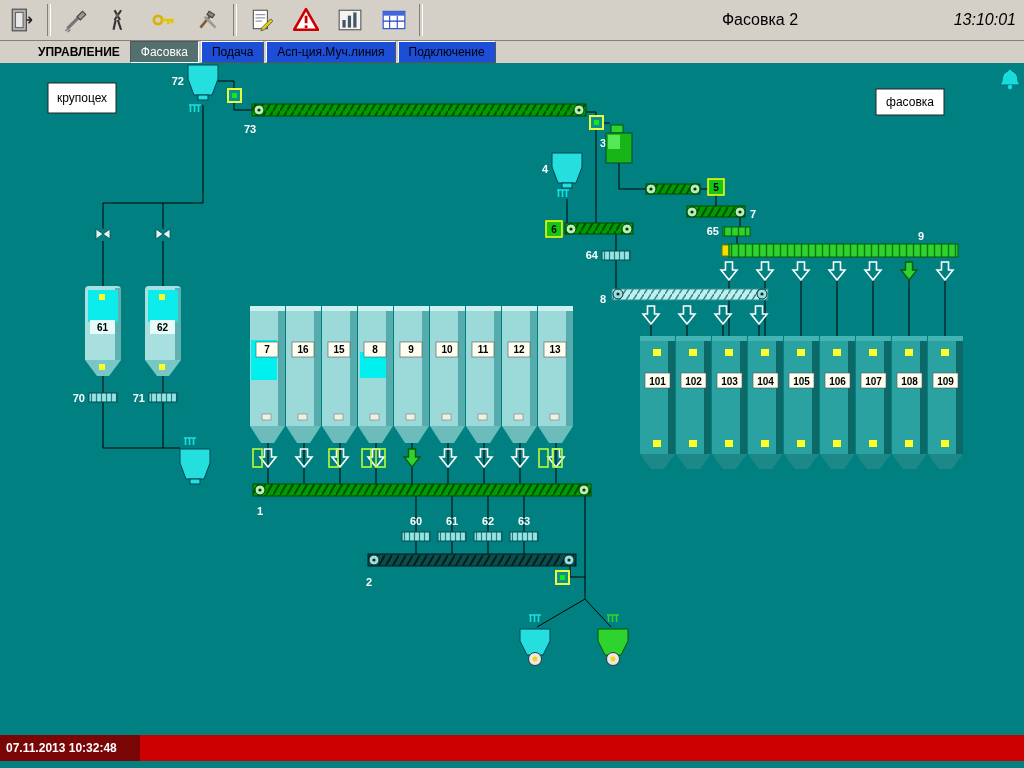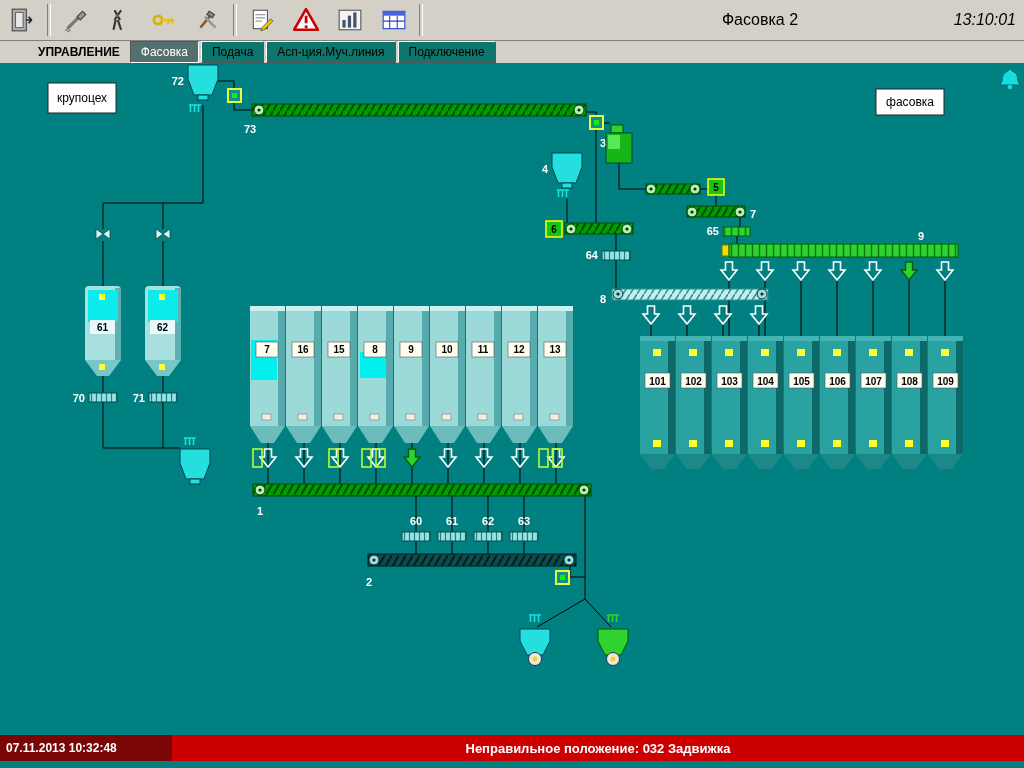--- a/index.html
+++ b/index.html
@@ -4,25 +4,25 @@
 <style>
   html,body{margin:0;padding:0;}
   body{width:1024px;height:768px;background:#008080;font-family:"Liberation Sans",sans-serif;overflow:hidden;}
   .toolbar{height:40px;background:#d4d0c8;display:flex;align-items:center;position:relative;border-bottom:1px solid #808080;}
   .tb-btn{width:44px;height:36px;display:flex;align-items:center;justify-content:center;}
   .tb-sep{width:2px;height:32px;border-left:1px solid #808080;border-right:1px solid #ffffff;margin:0 3px;}
   .tb-title{position:absolute;left:620px;width:280px;text-align:center;font-size:16px;color:#000;}
   .tb-clock{position:absolute;right:8px;font-size:16px;color:#000;font-style:italic;}
   .tabbar{height:22px;background:#d4d0c8;display:flex;align-items:stretch;padding-left:32px;}
   .menu-label{font-weight:bold;font-size:12px;padding:4px 10px 0 6px;color:#000;}
-  .tab{font-size:12px;padding:3px 10px 0 10px;background:#0f766e;border:1px solid;border-color:#ffffff #555555 #555555 #ffffff;margin-right:2px;color:#000;}
+  .tab{font-size:12px;padding:3px 10px 0 10px;background:#1d4ed8;border:1px solid;border-color:#ffffff #555555 #555555 #ffffff;margin-right:2px;color:#000;}
   .tab.active{background:#53706f;color:#ffffff;border-color:#555555 #ffffff #ffffff #555555;}
   .main{position:relative;width:1024px;height:672px;background:#008080;}
   .statusbar{height:26px;display:flex;background:#cc0000;color:#fff;font-weight:bold;}
-  .status-date{width:172px;flex:none;background:#7a0505;font-size:12px;display:flex;align-items:center;padding-left:6px;box-sizing:border-box;}
+  .status-date{width:140px;flex:none;background:#7a0505;font-size:12px;display:flex;align-items:center;padding-left:6px;box-sizing:border-box;}
   .status-msg{flex:1;display:flex;align-items:center;justify-content:center;font-size:13px;}
   .bottomstrip{height:8px;background:#008080;}
   .nw{fill:#ffffff;font:bold 11px "Liberation Sans",sans-serif;}
   .nb{fill:#000000;font:bold 10px "Liberation Sans",sans-serif;}
   .lbl{fill:#000000;font:12px "Liberation Sans",sans-serif;}
   .labelbox{fill:#fdfdf0;stroke:#555;stroke-width:0.6;}
 </style>
 </head>
 <body>
 
@@ -480,15 +480,14 @@
 <g transform="translate(928,273)">
   <use href="#siloF"></use>
         <rect class="labelbox" x="5" y="37" width="25" height="15"></rect>
   <text class="nb" x="17.5" y="48.5" text-anchor="middle">109</text>
 </g>
 </svg>
 </div>
 
 <div class="statusbar">
   <div class="status-date">07.11.2013 10:32:48</div>
-  <div class="status-msg">Неправильное положение: 032 Задвижка</div>
 </div>
 <div class="bottomstrip"></div>
 
 </body></html>

